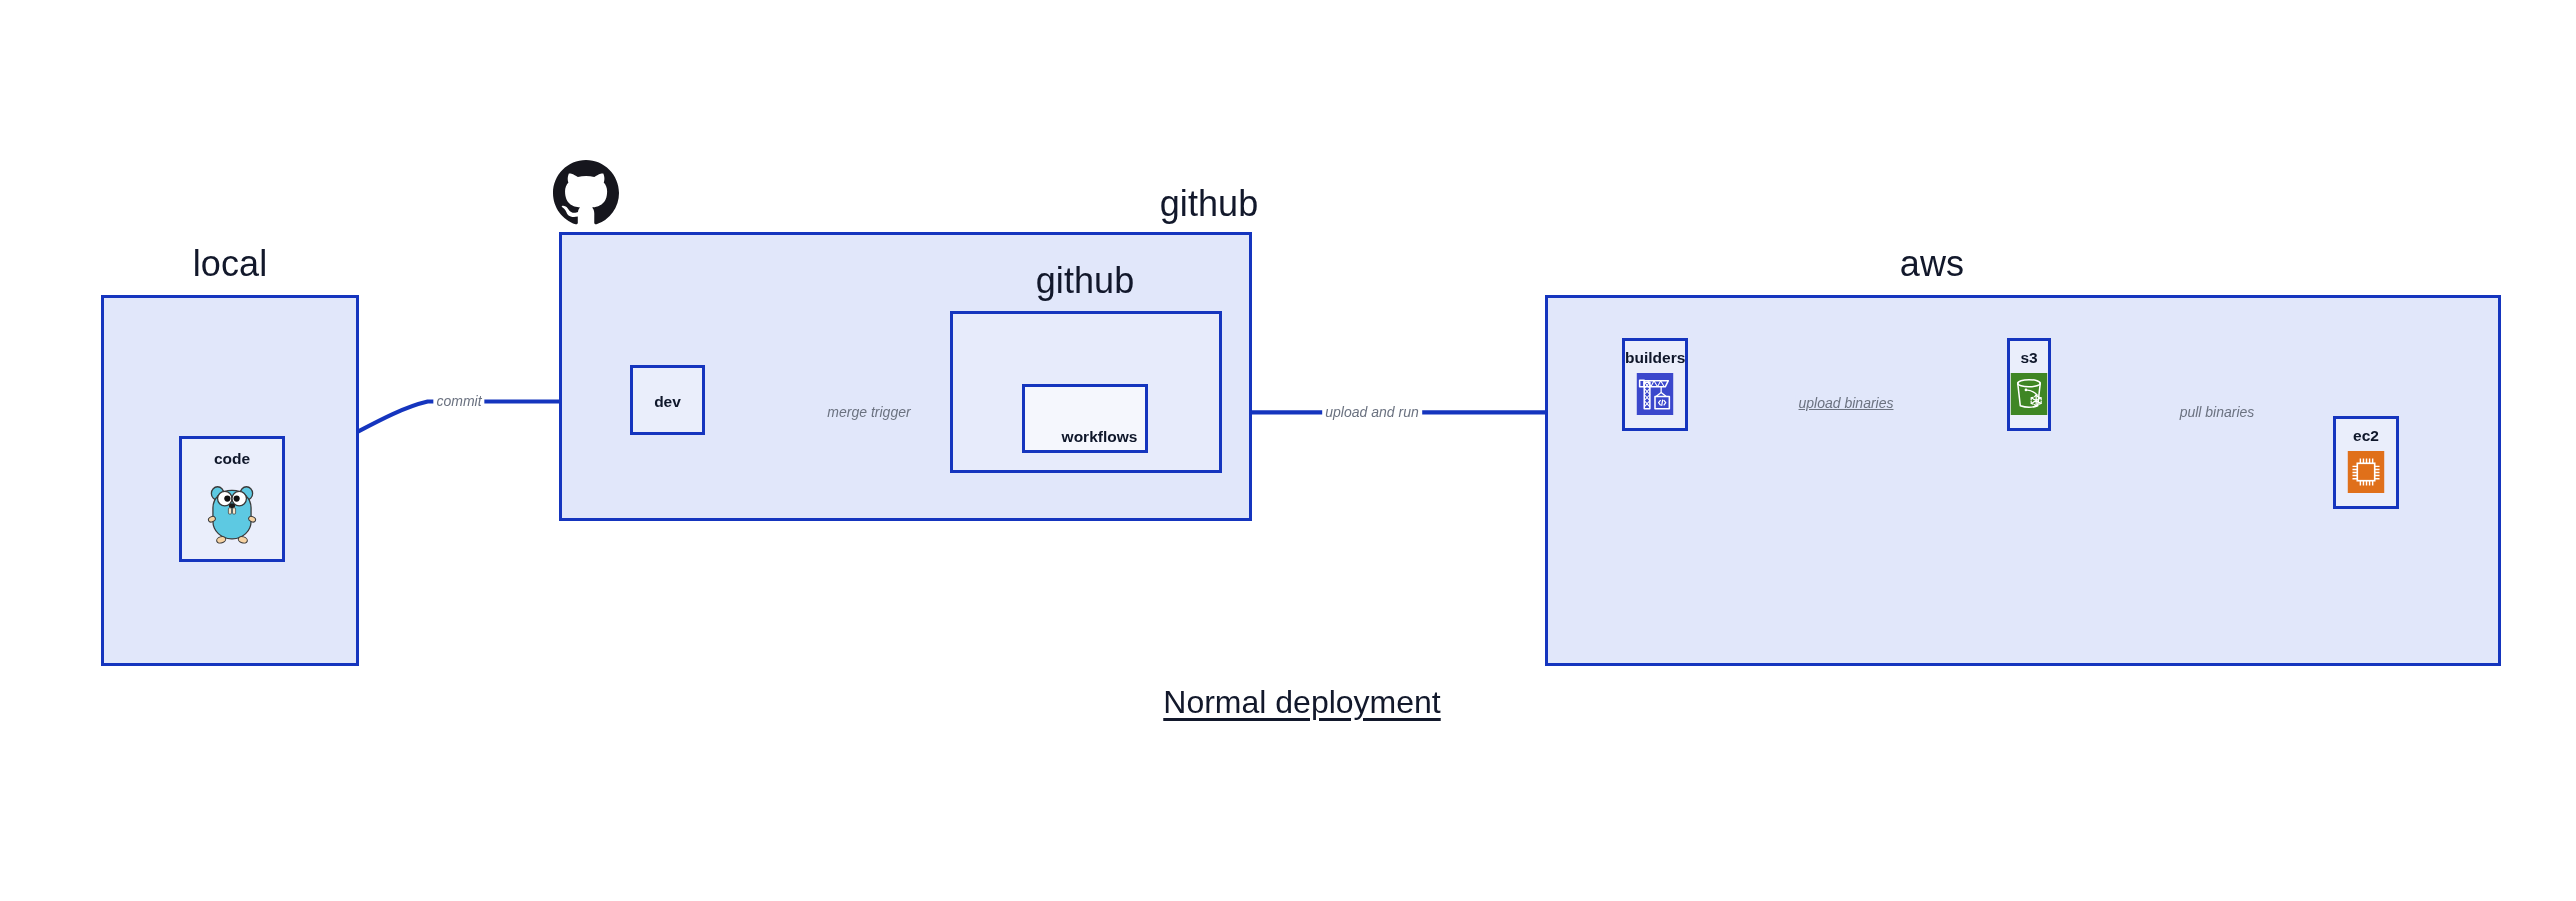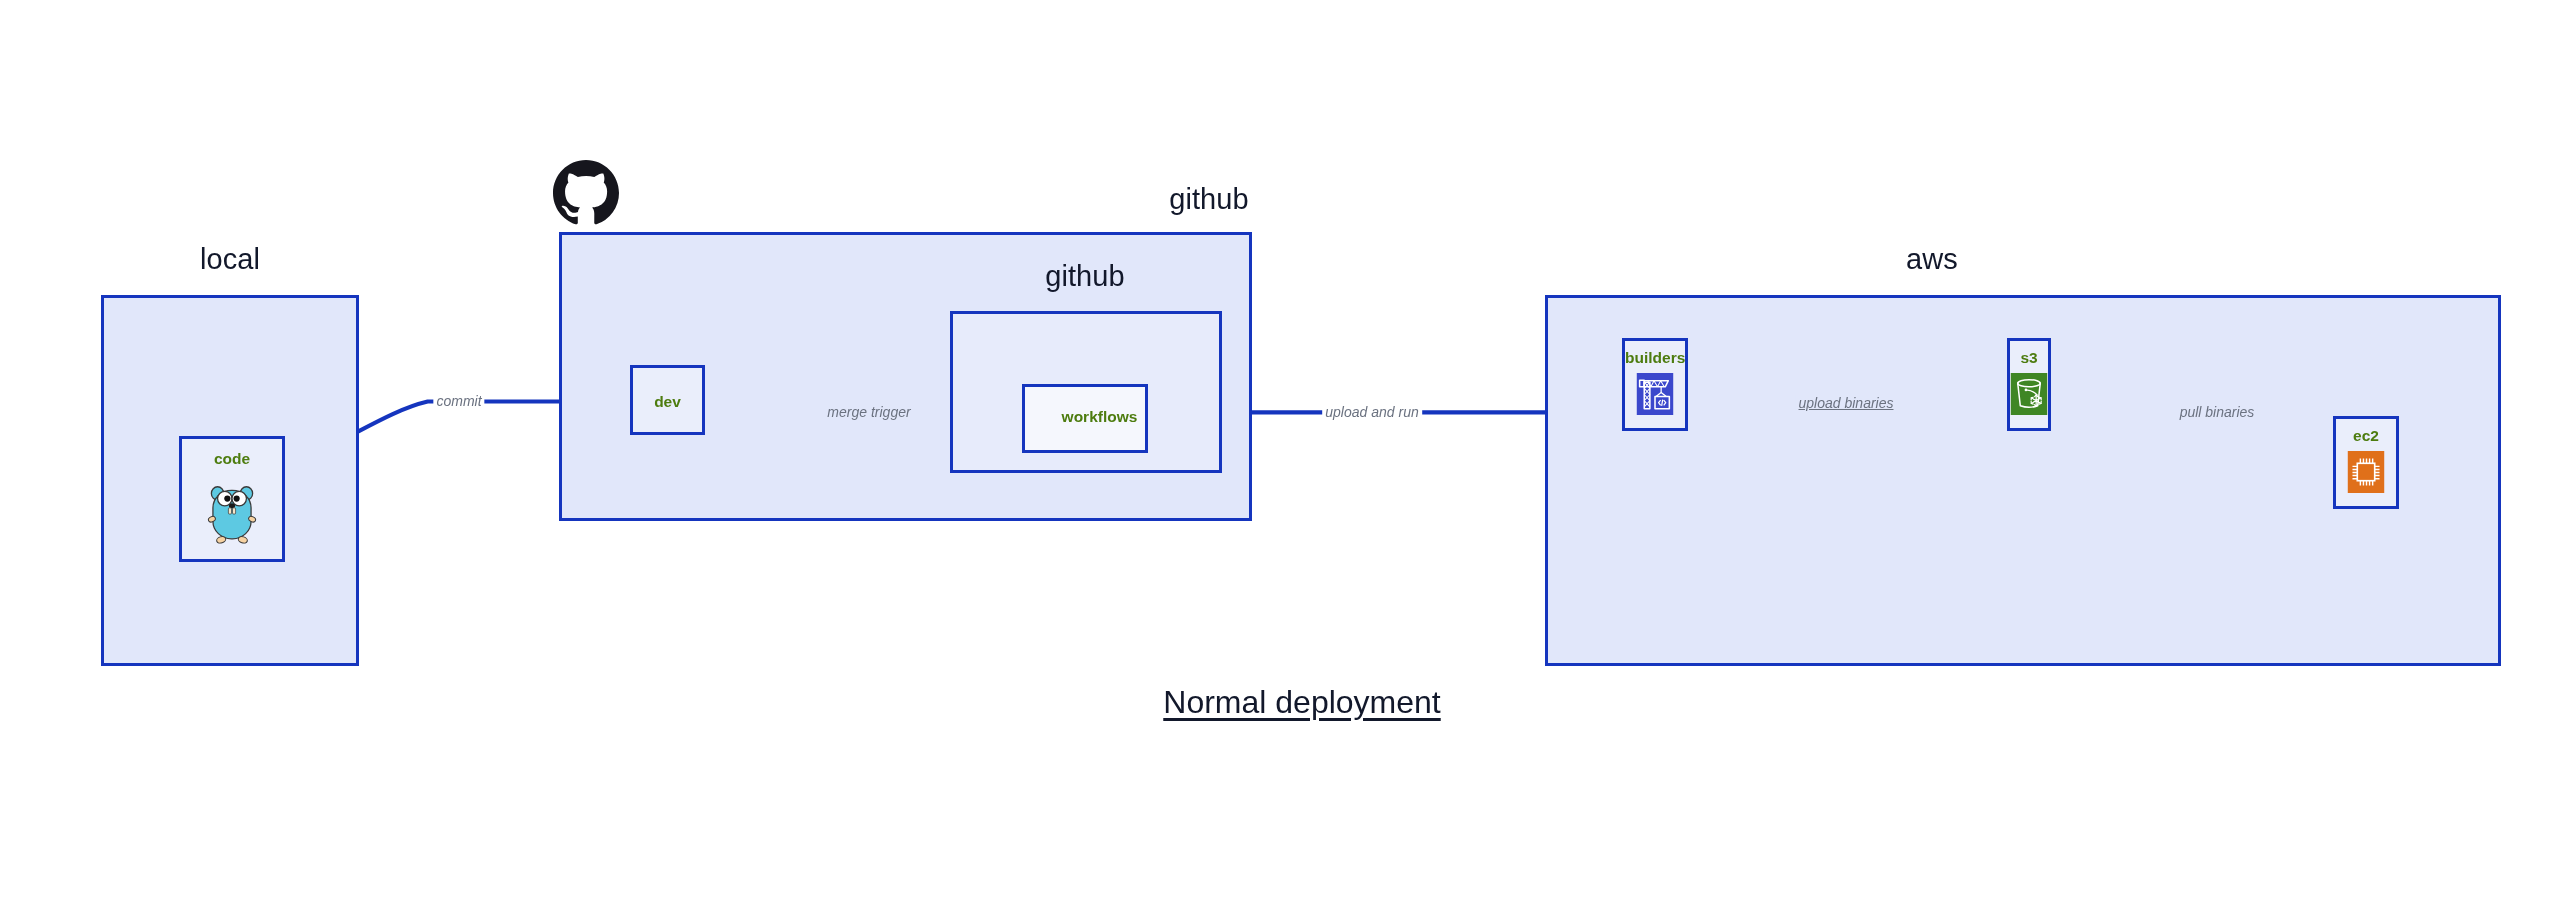--- a/index.html
+++ b/index.html
@@ -24,21 +24,21 @@
   
   .group {
     position: absolute;
     background: #E1E7FA;
     border: 3.6px solid #1535BE;
     box-sizing: border-box;
   }
   .group-label {
     position: absolute;
     color: #12182B;
-    font-size: 29px;
+    font-size: 36px;
     font-weight: 400;
     white-space: nowrap;
     text-align: center;
     letter-spacing: 0.1px;
   }
 
   
   .subgroup {
     position: absolute;
     background: #E7EBFB;
@@ -54,21 +54,21 @@
     box-sizing: border-box;
   }
   .node.light {
     background: #F5F7FD;
   }
   .node-label {
     position: absolute;
     left: 0;
     right: 0;
     text-align: center;
-    color: #4d7c0f;
+    color: #0f172a;
     font-size: 15.5px;
     font-weight: 700;
     white-space: nowrap;
   }
   .node-icon {
     position: absolute;
     left: 50%;
     transform: translateX(-50%);
   }
 
@@ -192,21 +192,21 @@
   <div class="group" style="left:559px; top:232px; width:693px; height:289px;"></div>
 
   <div class="group-label" style="left:982px; top:260px; width:206px;">github</div>
   <div class="subgroup" style="left:950px; top:311px; width:272px; height:162px;"></div>
 
   <div class="node" style="left:630px; top:365px; width:75px; height:70px;">
     <span class="node-label" style="top:25px;">dev</span>
   </div>
 
   <div class="node light" style="left:1022px; top:384px; width:126px; height:69px;">
-    <span class="node-label" style="top:21px;margin-left:29px;">workflows</span>
+    <span class="node-label" style="top:41px;margin-left:29px;">workflows</span>
   </div>
 
   <div class="group-label" style="left:1829px; top:243px; width:206px;">aws</div>
   <div class="group" style="left:1545px; top:295px; width:956px; height:371px;"></div>
 
   <div class="node" style="left:1622px; top:338px; width:66px; height:93px;">
     <span class="node-label" style="top:8.2px;">builders</span>
     <span class="node-icon" style="top:32px; width:37px; height:42px;">
       <svg viewBox="0 0 72 82" width="37" height="42">
         <rect x="0" y="0" width="72" height="82" fill="#3B48CC"></rect>

